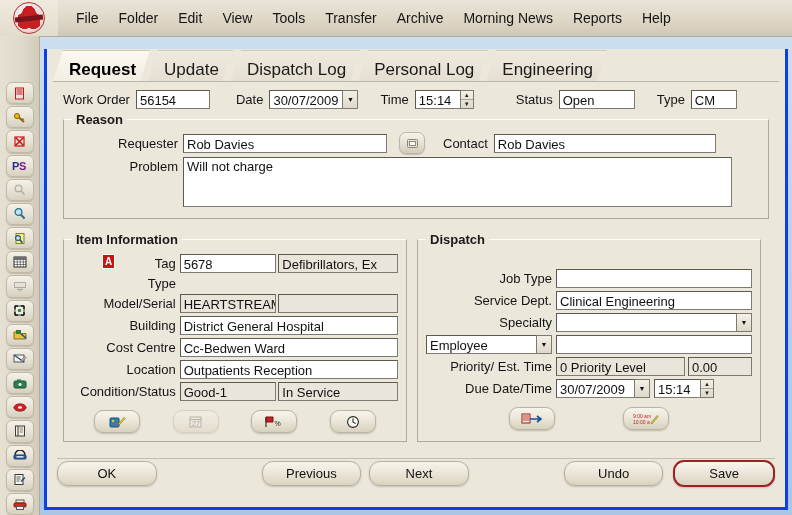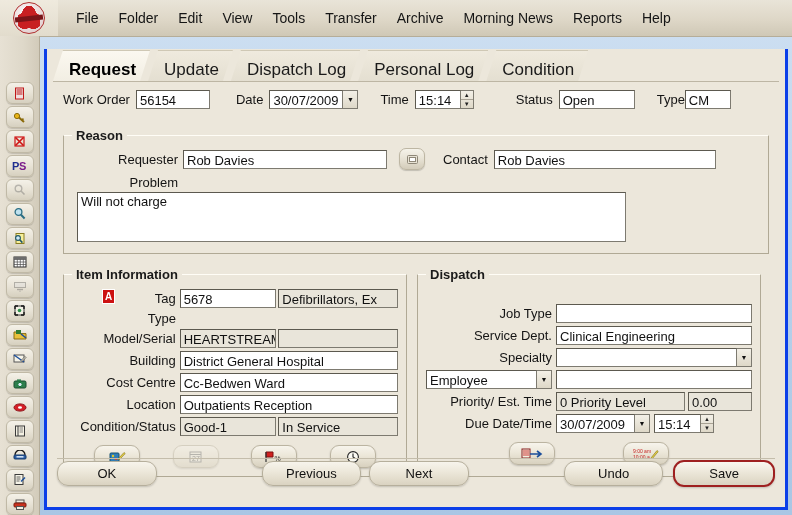--- a/index.html
+++ b/index.html
@@ -391,21 +391,21 @@
       <div class="tab">
         <span>Update</span>
       </div>
       <div class="tab">
         <span>Dispatch Log</span>
       </div>
       <div class="tab">
         <span>Personal Log</span>
       </div>
       <div class="tab">
-        <span>Condition</span>
+        <span>Engineering</span>
       </div>
     </div>
     <div class="tabpanel-divider"></div>
 
     <div class="form">
 
       <div class="row" style="margin-bottom:4px;">
         <span class="lbl">Work Order</span>
         <div class="inp" style="width:74px; margin-left:6px;">56154</div>
 
@@ -421,40 +421,40 @@
           <div class="spin-btns">
               <div>▲</div>
               <div>▼</div>
             </div>
         </div>
 
         <span class="lbl" style="margin-left:42px;">Status</span>
         <div class="inp" style="width:76px; margin-left:6px;">Open</div>
 
         <span class="lbl" style="margin-left:22px;">Type</span>
-        <div class="inp" style="width:46px; ">CM</div>
-      </div>
-
-      <div class="group" style="margin-top:26px;">
+        <div class="inp" style="width:46px; margin-left:6px;">CM</div>
+      </div>
+
+      <div class="group" style="margin-top:10px;">
         <div class="gtitle">Reason</div>
 
         <div class="frow">
           <span class="lbl" style="width:106px;">Requester</span>
           <div class="inp" style="width:204px; margin-left:5px;">Rob Davies</div>
           <div class="circbtn" style="margin-left:12px;">
             <svg width="11" height="9" viewBox="0 0 11 9">
                 <rect x="0.5" y="0.5" width="10" height="8" rx="1" fill="#e7e2d4" stroke="#8f8878"></rect>
                 <rect x="2.5" y="2.5" width="6" height="4" fill="#fff" stroke="#8f8878"></rect>
               </svg>
           </div>
           <span class="lbl" style="margin-left:18px;">Contact</span>
           <div class="inp" style="width:222px; margin-left:6px;">Rob Davies</div>
         </div>
 
-        <div class="frow" style="align-items:flex-start;flex-direction:column;">
+        <div class="frow" style="align-items:flex-start;">
           <span class="lbl" style="width:106px; line-height:19px;">Problem</span>
           <textarea class="problem" style="width: 549px; height: 50px; margin-left: 5px;">Will not charge</textarea>
         </div>
       </div>
 
       <div style="display:flex; gap:10px; margin-top:12px;">
 
         <div class="group" style="width:344px; padding-top:14px;">
           <div class="gtitle">Item Information</div>
 

